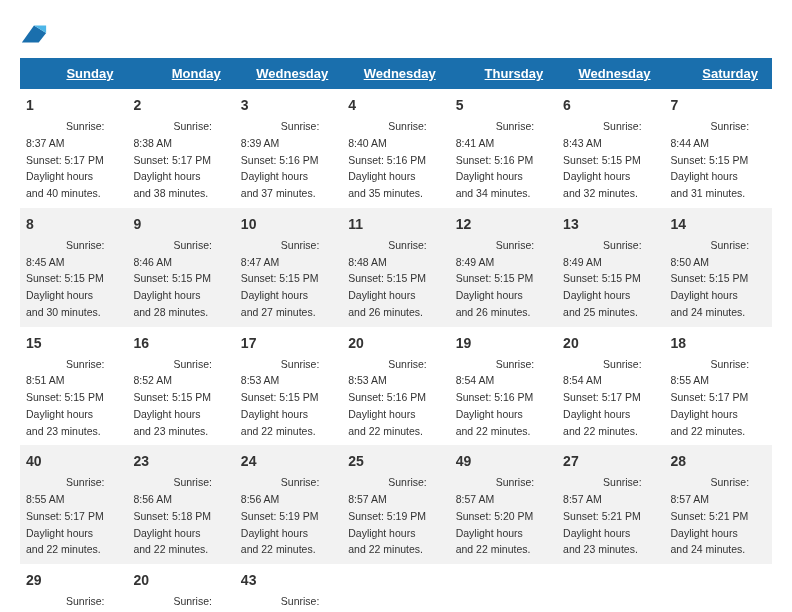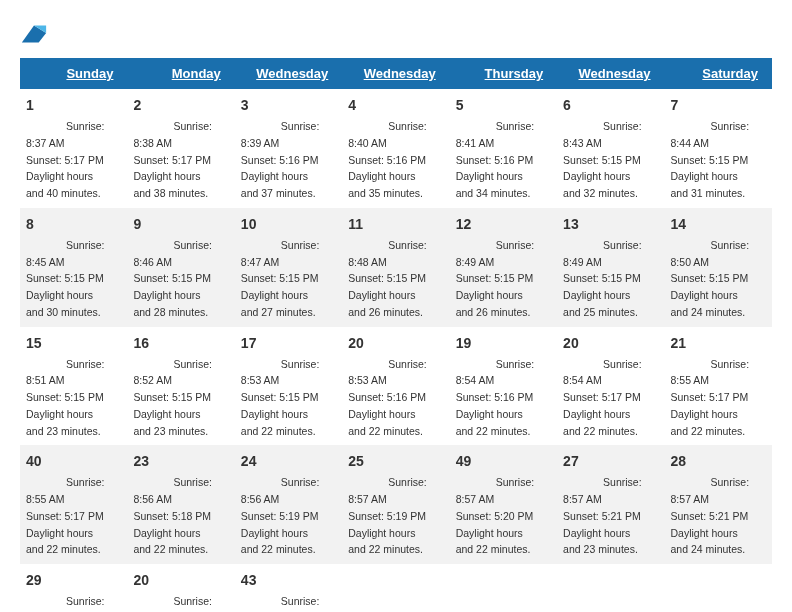--- a/index.html
+++ b/index.html
@@ -145,21 +145,21 @@
         <td><span class="day-num">13</span><span class="day-info">Sunrise: 8:49 AM<br>Sunset: 5:15 PM<br>Daylight hours<br>and 25 minutes.</span></td>
         <td><span class="day-num">14</span><span class="day-info">Sunrise: 8:50 AM<br>Sunset: 5:15 PM<br>Daylight hours<br>and 24 minutes.</span></td>
       </tr>
       <tr>
         <td><span class="day-num">15</span><span class="day-info">Sunrise: 8:51 AM<br>Sunset: 5:15 PM<br>Daylight hours<br>and 23 minutes.</span></td>
         <td><span class="day-num">16</span><span class="day-info">Sunrise: 8:52 AM<br>Sunset: 5:15 PM<br>Daylight hours<br>and 23 minutes.</span></td>
         <td><span class="day-num">17</span><span class="day-info">Sunrise: 8:53 AM<br>Sunset: 5:15 PM<br>Daylight hours<br>and 22 minutes.</span></td>
         <td><span class="day-num">20</span><span class="day-info">Sunrise: 8:53 AM<br>Sunset: 5:16 PM<br>Daylight hours<br>and 22 minutes.</span></td>
         <td><span class="day-num">19</span><span class="day-info">Sunrise: 8:54 AM<br>Sunset: 5:16 PM<br>Daylight hours<br>and 22 minutes.</span></td>
         <td><span class="day-num">20</span><span class="day-info">Sunrise: 8:54 AM<br>Sunset: 5:17 PM<br>Daylight hours<br>and 22 minutes.</span></td>
-        <td><span class="day-num">21</span><span class="day-info">Sunrise: 8:55 AM<br>Sunset: 5:17 PM<br>Daylight hours<br>and 22 minutes.</span></td>
+        <td><span class="day-num">18</span><span class="day-info">Sunrise: 8:55 AM<br>Sunset: 5:17 PM<br>Daylight hours<br>and 22 minutes.</span></td>
       </tr>
       <tr>
         <td><span class="day-num">40</span><span class="day-info">Sunrise: 8:55 AM<br>Sunset: 5:17 PM<br>Daylight hours<br>and 22 minutes.</span></td>
         <td><span class="day-num">23</span><span class="day-info">Sunrise: 8:56 AM<br>Sunset: 5:18 PM<br>Daylight hours<br>and 22 minutes.</span></td>
         <td><span class="day-num">24</span><span class="day-info">Sunrise: 8:56 AM<br>Sunset: 5:19 PM<br>Daylight hours<br>and 22 minutes.</span></td>
         <td><span class="day-num">25</span><span class="day-info">Sunrise: 8:57 AM<br>Sunset: 5:19 PM<br>Daylight hours<br>and 22 minutes.</span></td>
         <td><span class="day-num">49</span><span class="day-info">Sunrise: 8:57 AM<br>Sunset: 5:20 PM<br>Daylight hours<br>and 22 minutes.</span></td>
         <td><span class="day-num">27</span><span class="day-info">Sunrise: 8:57 AM<br>Sunset: 5:21 PM<br>Daylight hours<br>and 23 minutes.</span></td>
         <td><span class="day-num">28</span><span class="day-info">Sunrise: 8:57 AM<br>Sunset: 5:21 PM<br>Daylight hours<br>and 24 minutes.</span></td>
       </tr>

